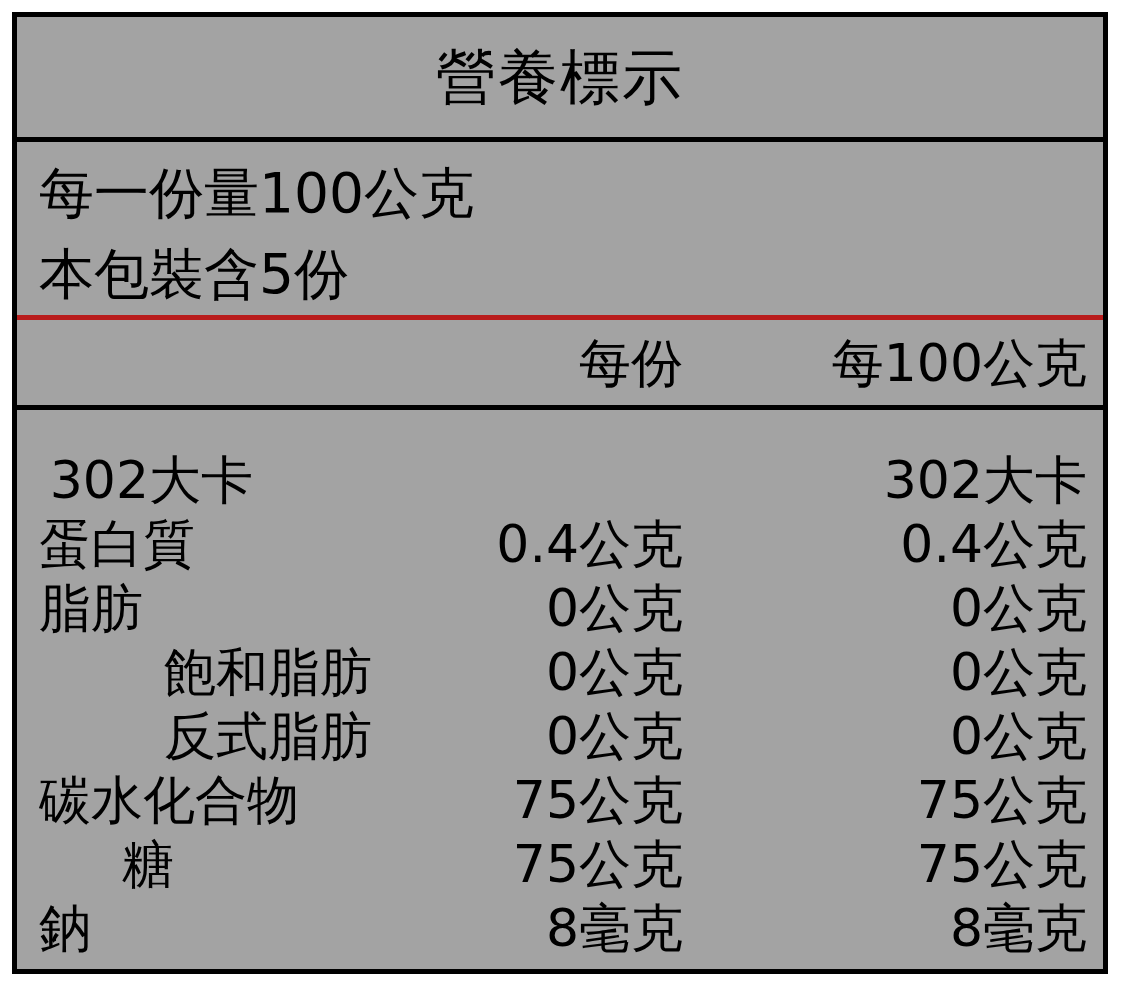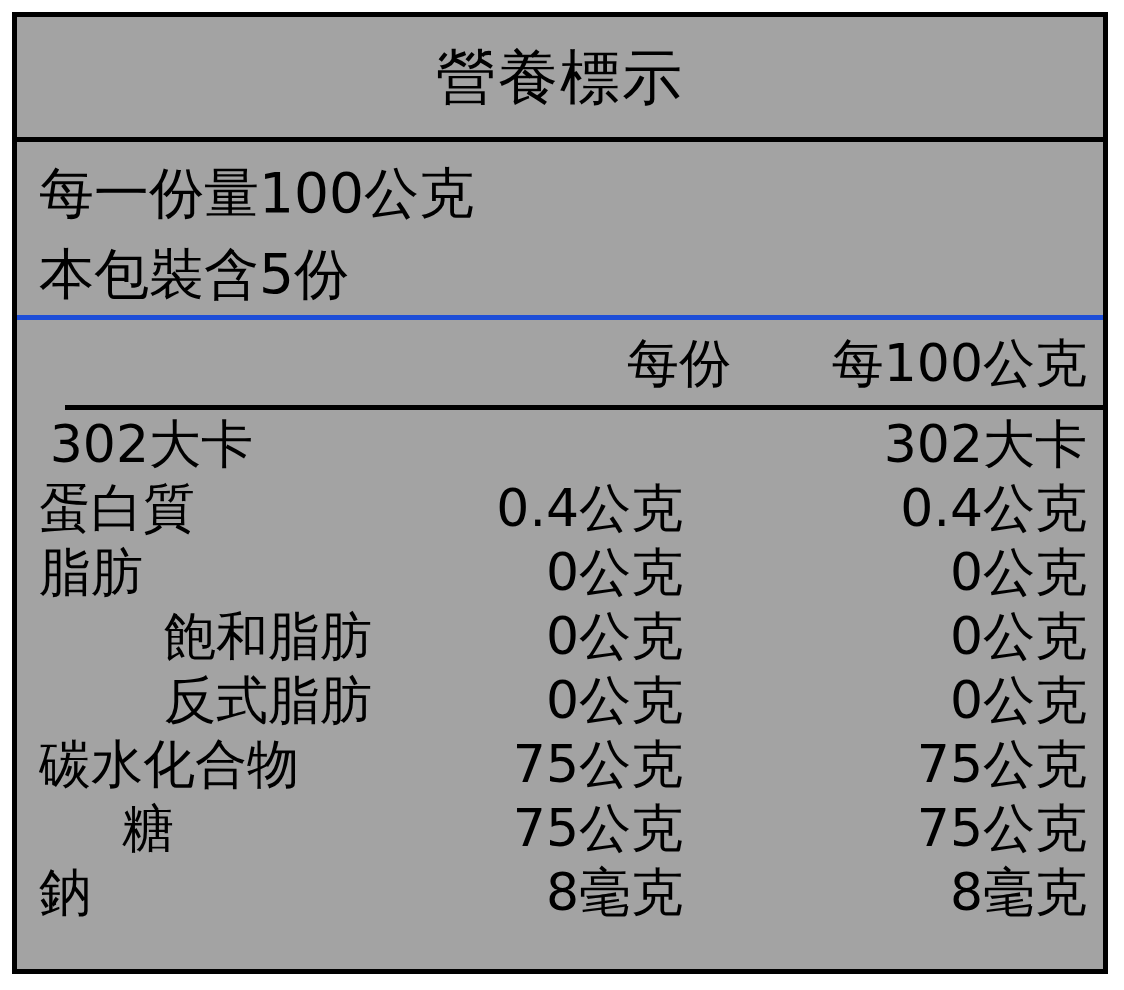--- a/index.html
+++ b/index.html
@@ -39,42 +39,41 @@
   }
   .title-text {
     font-size: 60px;
     letter-spacing: 2px;
     line-height: 1;
   }
 
   
   .serving-row {
     box-sizing: border-box;
-    border-bottom: 5px solid #1d4ed8;
+    border-bottom: 5px solid #b91c1c;
     height: 178px;
     padding: 10px 0 0 22px;
     display: flex;
     flex-direction: column;
     justify-content: center;
     gap: 11px;
   }
   .serving-line {
     font-size: 55px;
     line-height: 1.28;
     white-space: nowrap;
   }
 
   
   .colhead-row {
     box-sizing: border-box;
     border-bottom: 5px solid #000000;
     height: 90px;
     display: flex;
     align-items: center;
-    margin-left: 48px;
   }
   .colhead-spacer {
     width: 430px;
     flex: none;
   }
   .colhead-cell {
     font-size: 52px;
     line-height: 1;
     text-align: right;
     white-space: nowrap;
@@ -117,20 +116,21 @@
     text-align: center;
   }
   .nutrient-name.indent2 {
     padding-left: 105px;
   }
   .nutrient-val {
     font-size: 52px;
     line-height: 1;
     text-align: right;
     white-space: nowrap;
+    margin-top: 36px;
   }
   .val-serving {
     width: 250px;
     flex: none;
     padding-right: 14px;
     box-sizing: border-box;
   }
   .val-hundred {
     flex: 1 1 auto;
     padding-right: 16px;

